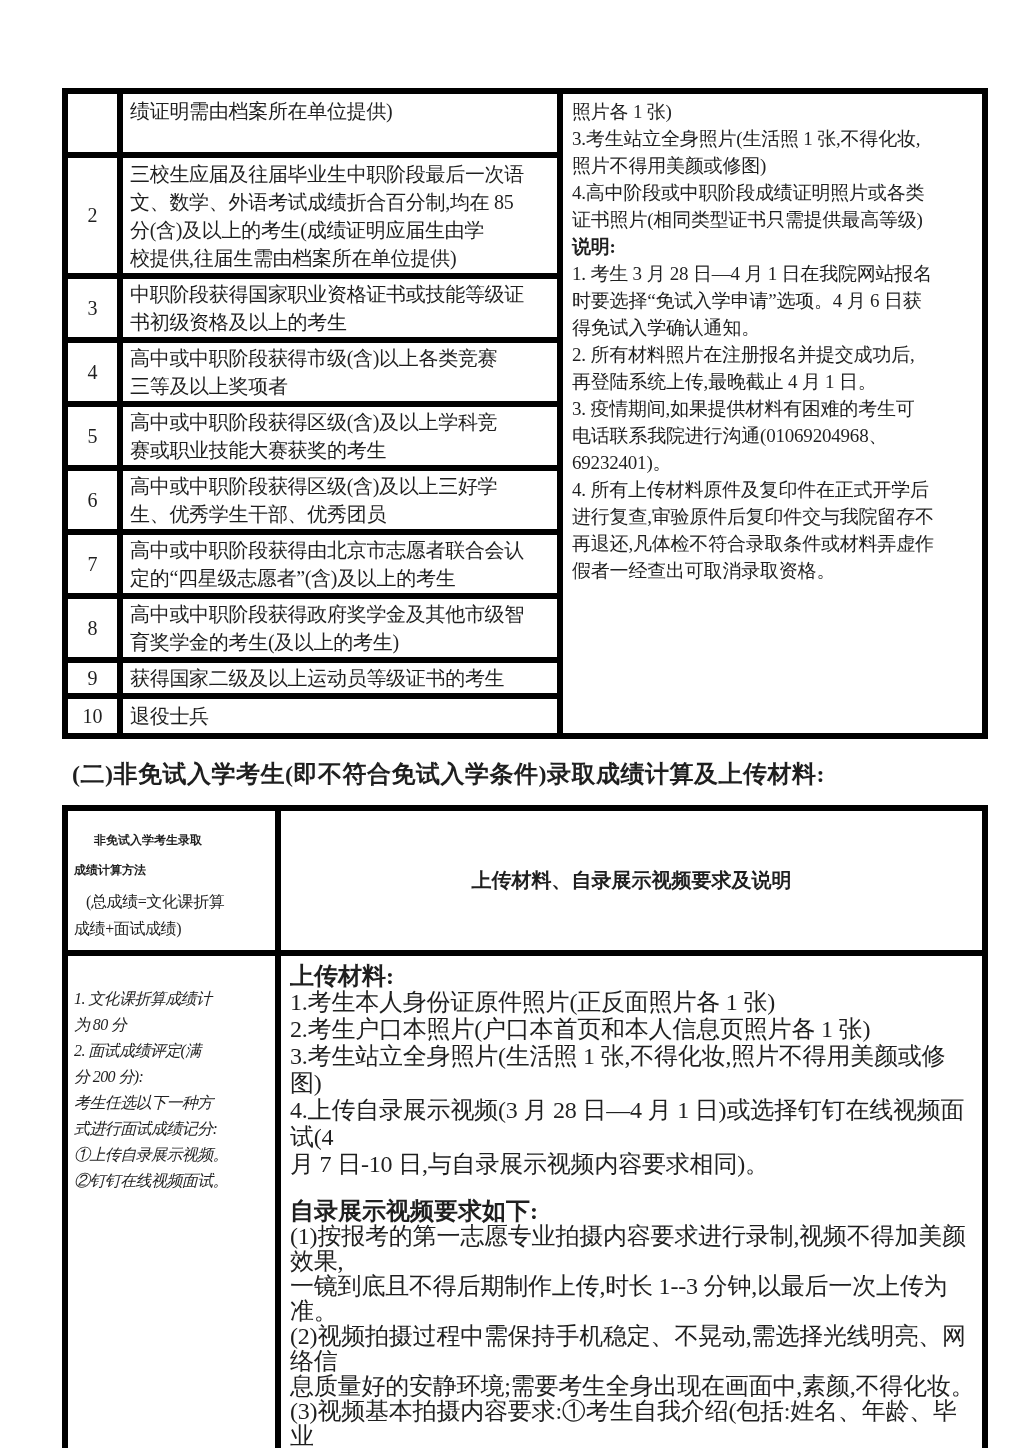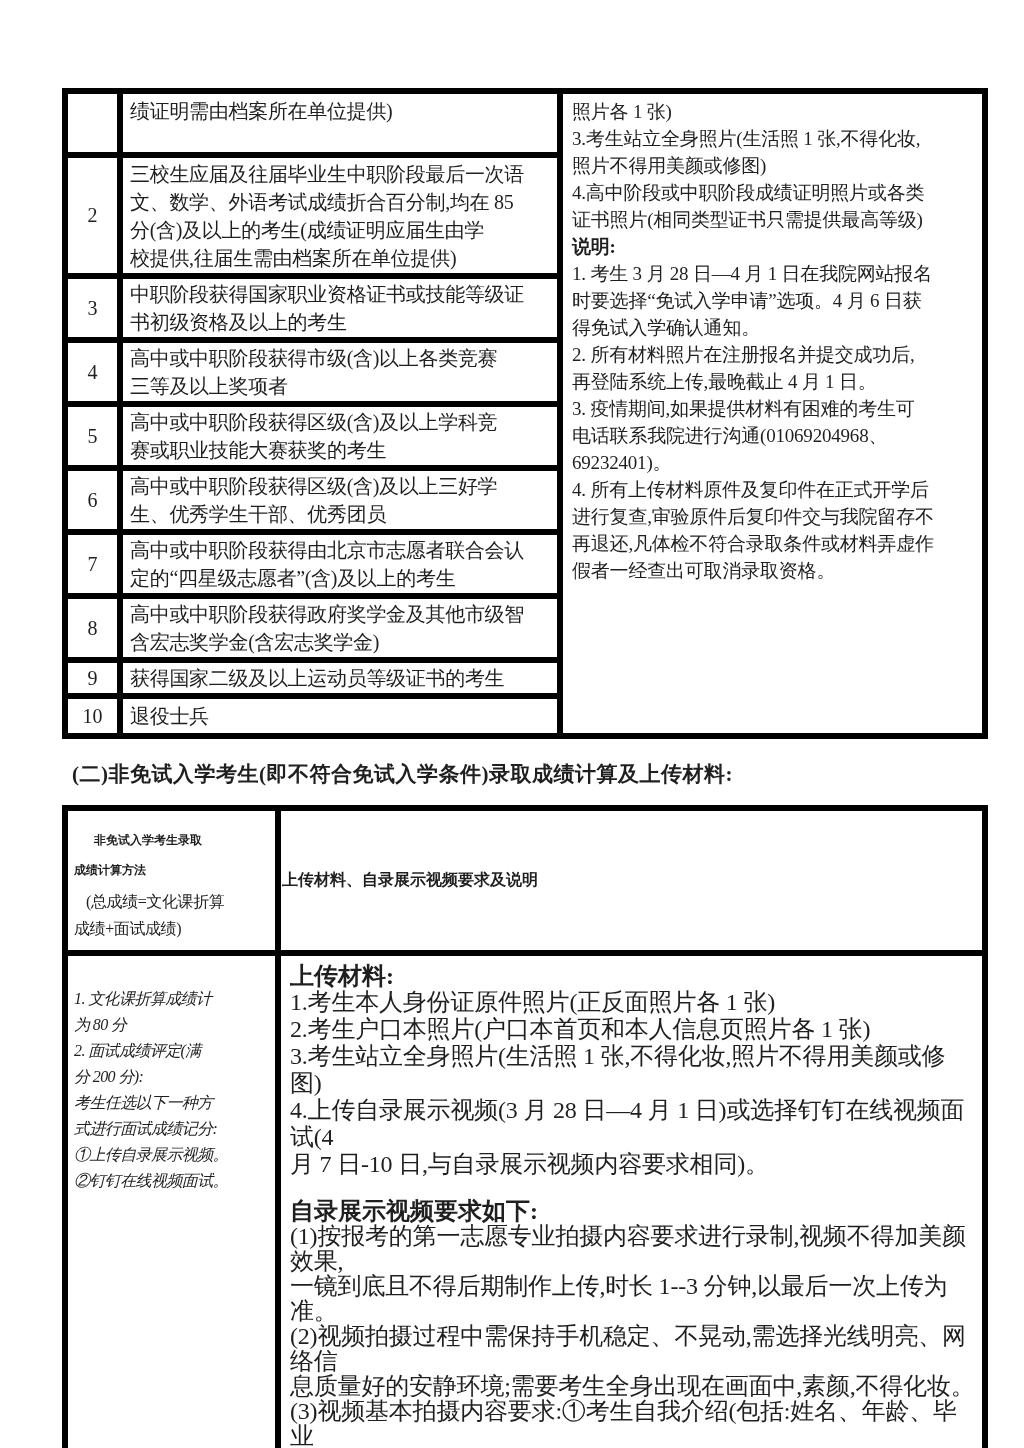--- a/index.html
+++ b/index.html
@@ -38,35 +38,35 @@
   .t1 tr.r8{height:58px;}
   .t1 tr.r9{height:35px;}
   .t1 tr.r10{height:40px;}
 
   .preline{white-space:pre-line;}
   .bold{font-weight:bold;}
 
   
   .heading{
     position:absolute;left:72px;top:758px;width:900px;
-    font-size:21px;font-weight:bold;line-height:32px;letter-spacing:0.5px;
+    font-size:24px;font-weight:bold;line-height:32px;letter-spacing:0.5px;
   }
 
   
   .t2{position:absolute;left:62px;top:805px;width:920px;border-bottom:2px solid #4d4d4d;}
   .t2 tr.hrow{height:119px;}
   .t2 tr.brow{height:446px;}
   .t2 .h-left{
     width:213px;vertical-align:top;padding:14px 4px 0 6px;
   }
   .h-left .title{font-size:12px;line-height:30px;font-weight:bold;text-indent:20px;white-space:pre-line;margin:0;}
   .h-left .formula{font-size:16px;line-height:27px;text-indent:12px;white-space:pre-line;margin:3px 0 8px 0;letter-spacing:-0.4px;}
   .t2 .h-right{
-    width:707px;vertical-align:middle;
-    font-weight:bold;font-size:16px;
+    width:707px;text-align:center;vertical-align:middle;
+    font-weight:bold;font-size:20px;
   }
   .t2 .b-left{
     vertical-align:top;padding:30px 3px 0 6px;
     font-size:16px;line-height:26px;white-space:pre-line;letter-spacing:-0.6px;font-style:italic;
   }
   .t2 .b-right{vertical-align:top;padding:7px 6px 0 9px;font-size:24px;}
   .b-right .label1{font-weight:bold;line-height:26px;}
   .b-right .items1{line-height:27px;white-space:pre-line;letter-spacing:-0.2px;}
   .b-right .label2{font-weight:bold;line-height:25px;margin-top:21px;}
   .b-right .items2{line-height:25px;white-space:pre-line;letter-spacing:-0.2px;}
@@ -135,21 +135,21 @@
 生、优秀学生干部、优秀团员</td>
     </tr>
     <tr class="r7">
       <td class="num">7</td>
       <td class="cond">高中或中职阶段获得由北京市志愿者联合会认
 定的“四星级志愿者”(含)及以上的考生</td>
     </tr>
     <tr class="r8">
       <td class="num">8</td>
       <td class="cond">高中或中职阶段获得政府奖学金及其他市级智
-含宏志奖学金(含宏志奖学金)</td>
+育奖学金的考生(及以上的考生)</td>
     </tr>
     <tr class="r9">
       <td class="num">9</td>
       <td class="cond">获得国家二级及以上运动员等级证书的考生</td>
     </tr>
     <tr class="r10">
       <td class="num">10</td>
       <td class="cond">退役士兵</td>
     </tr>
   </tbody>

